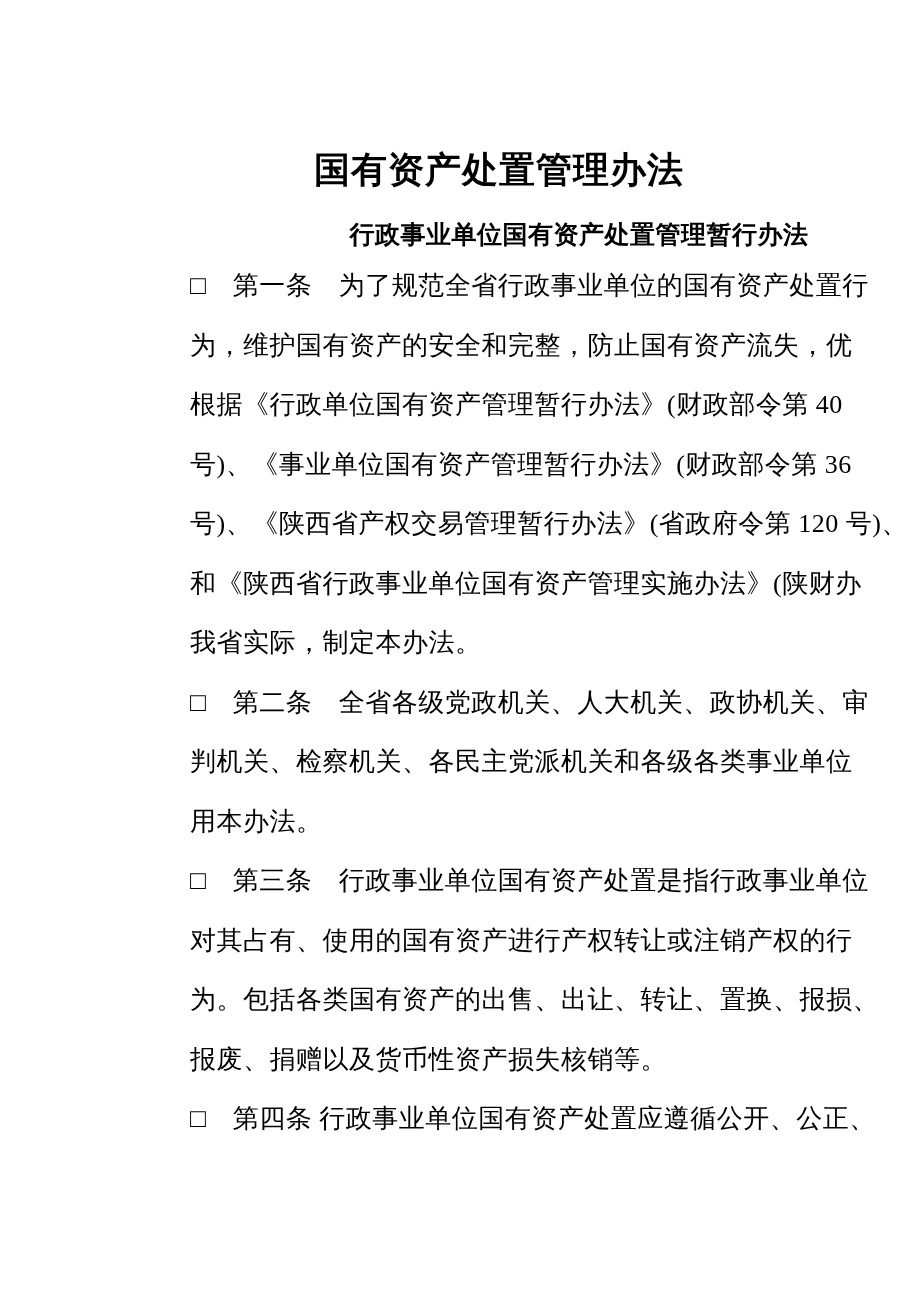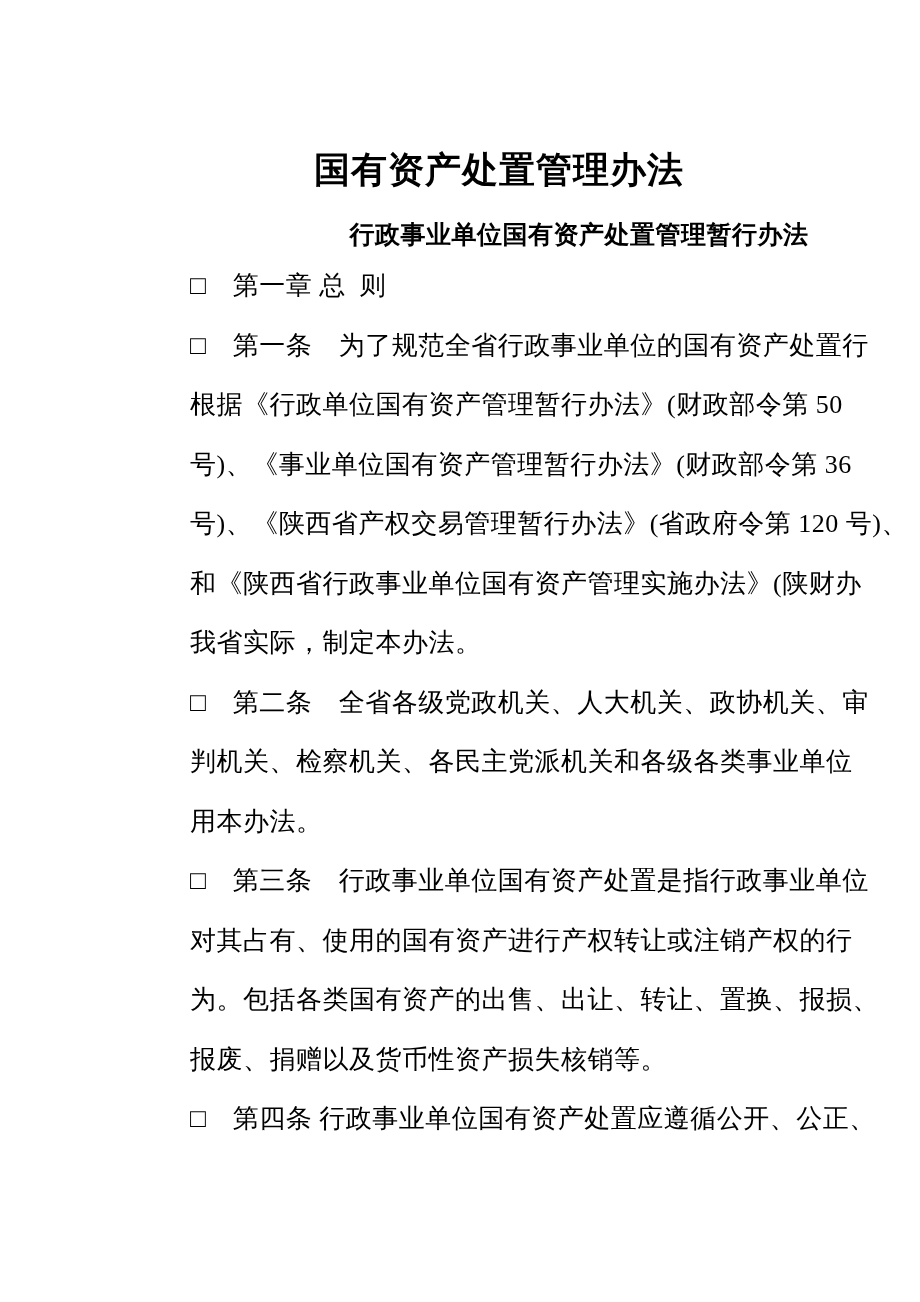--- a/index.html
+++ b/index.html
@@ -48,23 +48,23 @@
 </style>
 </head>
 <body>
 
 <div class="page">
   <div class="doc-title">国有资产处置管理办法</div>
 
   <div class="doc-subtitle">行政事业单位国有资产处置管理暂行办法</div>
 
   <div class="doc-body">
-    <div class="line">□　第一章 总  则</div>
     <div class="line">□　第一条　为了规范全省行政事业单位的国有资产处置行</div>
-    <div class="line">根据《行政单位国有资产管理暂行办法》(财政部令第 50</div>
+    <div class="line">为，维护国有资产的安全和完整，防止国有资产流失，优</div>
+    <div class="line">根据《行政单位国有资产管理暂行办法》(财政部令第 40</div>
     <div class="line">号)、《事业单位国有资产管理暂行办法》(财政部令第 36</div>
     <div class="line">号)、《陕西省产权交易管理暂行办法》(省政府令第 120 号)、</div>
     <div class="line">和《陕西省行政事业单位国有资产管理实施办法》(陕财办</div>
     <div class="line">我省实际，制定本办法。</div>
     <div class="line">□　第二条　全省各级党政机关、人大机关、政协机关、审</div>
     <div class="line">判机关、检察机关、各民主党派机关和各级各类事业单位</div>
     <div class="line">用本办法。</div>
     <div class="line">□　第三条　行政事业单位国有资产处置是指行政事业单位</div>
     <div class="line">对其占有、使用的国有资产进行产权转让或注销产权的行</div>
     <div class="line">为。包括各类国有资产的出售、出让、转让、置换、报损、</div>

